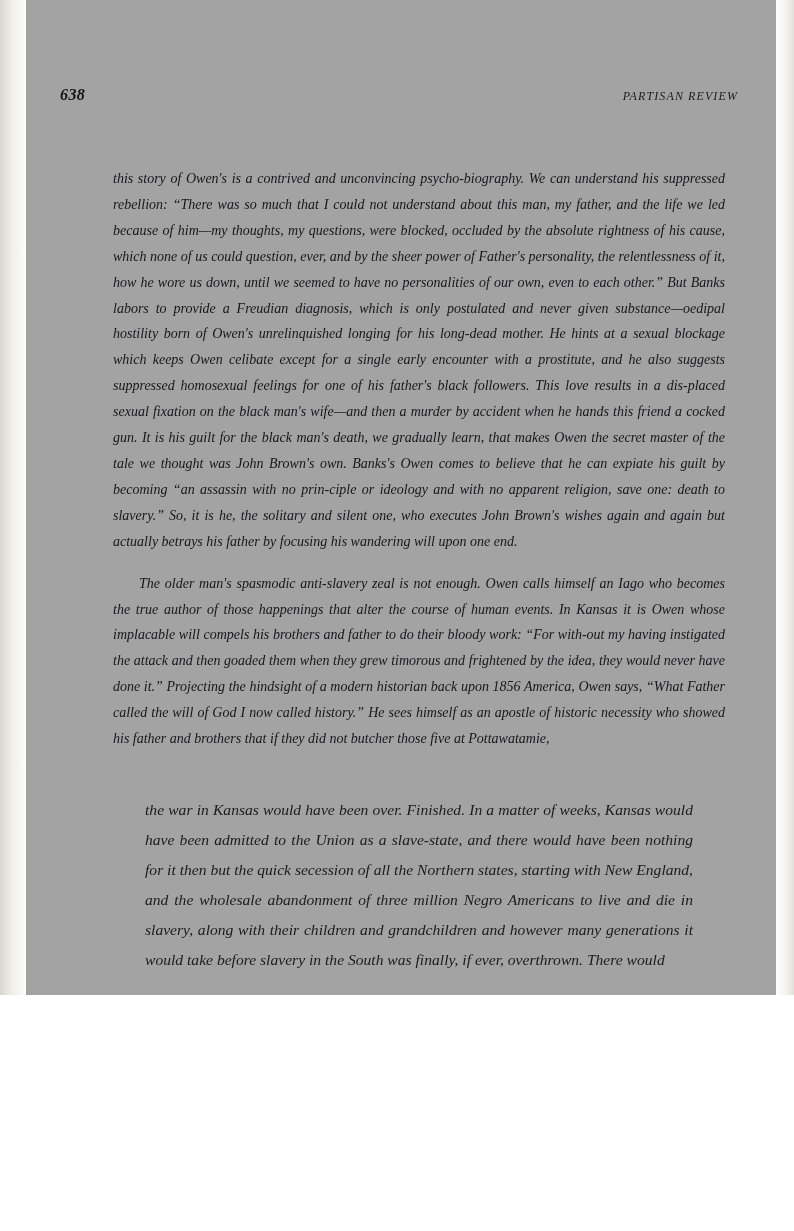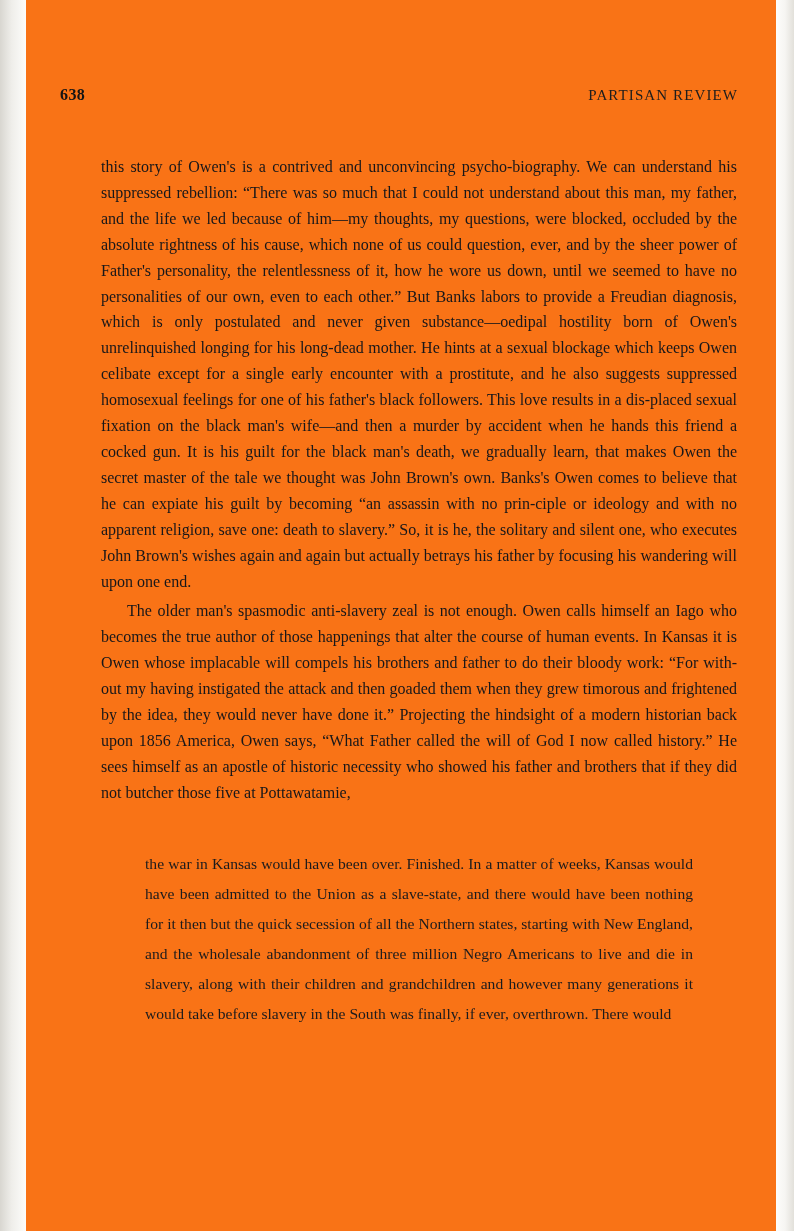--- a/index.html
+++ b/index.html
@@ -10,23 +10,24 @@
     width: 794px;
     height: 1231px;
     background: #ffffff;
     font-family: "Liberation Serif", serif;
     color: #1a1a1a;
     overflow: hidden;
   }
   .page {
     position: relative;
     width: 794px;
-    height: 1231px;
-    background: #f97316;
+    height: 995px;
+    background: #a3a3a3;
     box-sizing: border-box;
+    font-style: italic;
   }
   
   .page::before {
     content: "";
     position: absolute;
     left: 0; top: 0; bottom: 0;
     width: 26px;
     background: linear-gradient(to right, #d8d6d0 0%, #efeeea 45%, #fdfdfb 100%);
     pointer-events: none;
   }
@@ -48,33 +49,33 @@
     align-items: baseline;
     font-size: 15.5px;
     letter-spacing: 0.4px;
   }
   .folio {
     font-weight: bold;
     font-size: 16px;
     color: #141414;
   }
   .journal-title {
-    font-size: 15px;
+    font-size: 12px;
     letter-spacing: 1.1px;
     color: #1d1d1d;
   }
   .body-col {
     position: absolute;
     top: 150px;
     left: 97px;
     width: 644px;
   }
   p.para {
-    margin: 4px;
-    font-size: 16px;
+    margin: 16px;
+    font-size: 14px;
     line-height: 25.9px;
     text-align: justify;
     text-justify: inter-word;
     color: #17171a;
     hyphens: manual;
   }
   p.para.indent {
     text-indent: 26px;
   }
   .extract {

